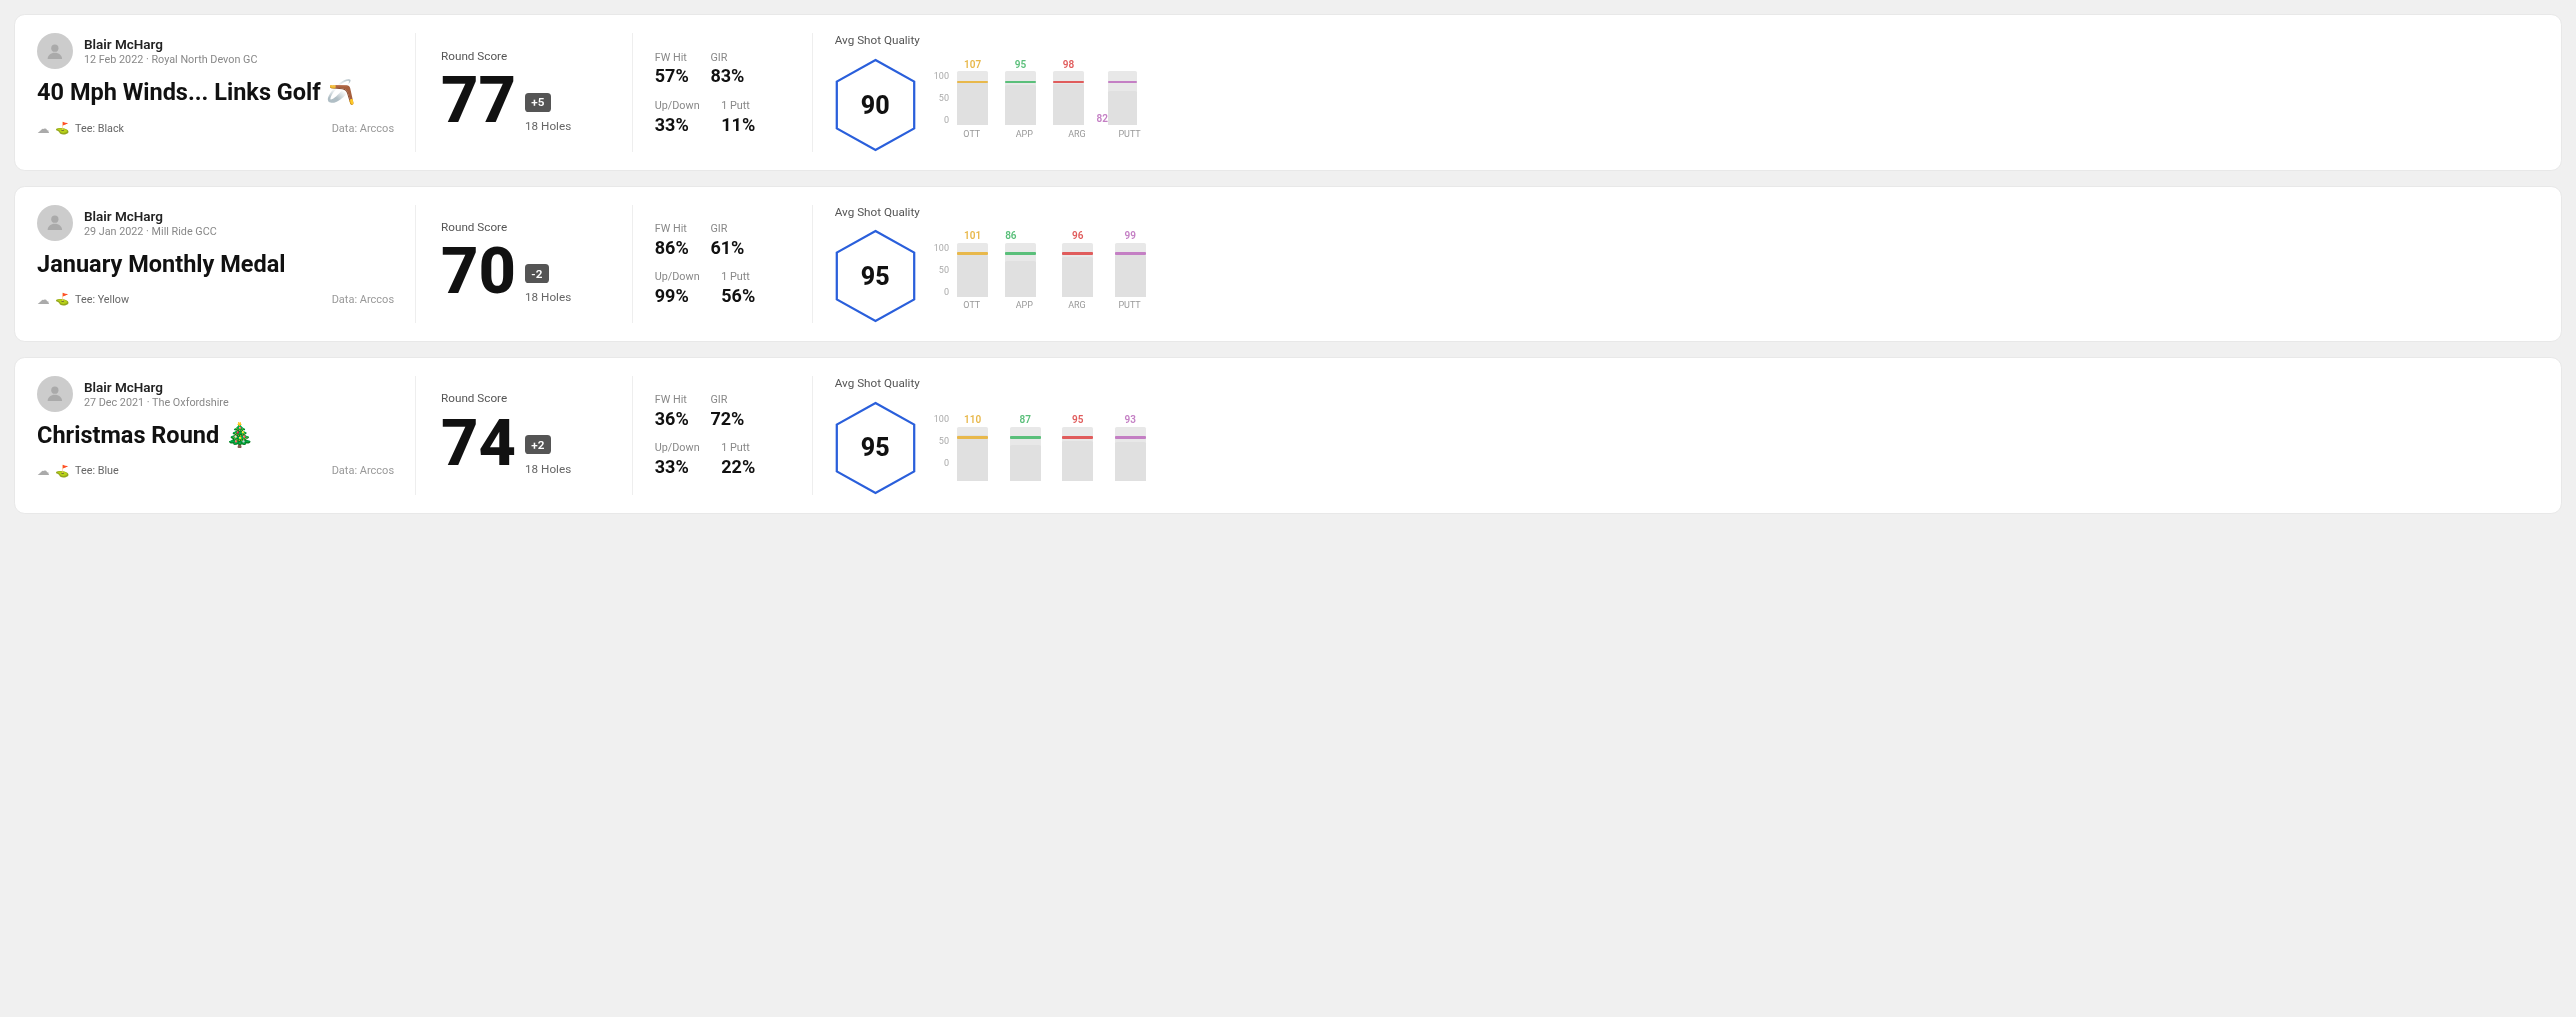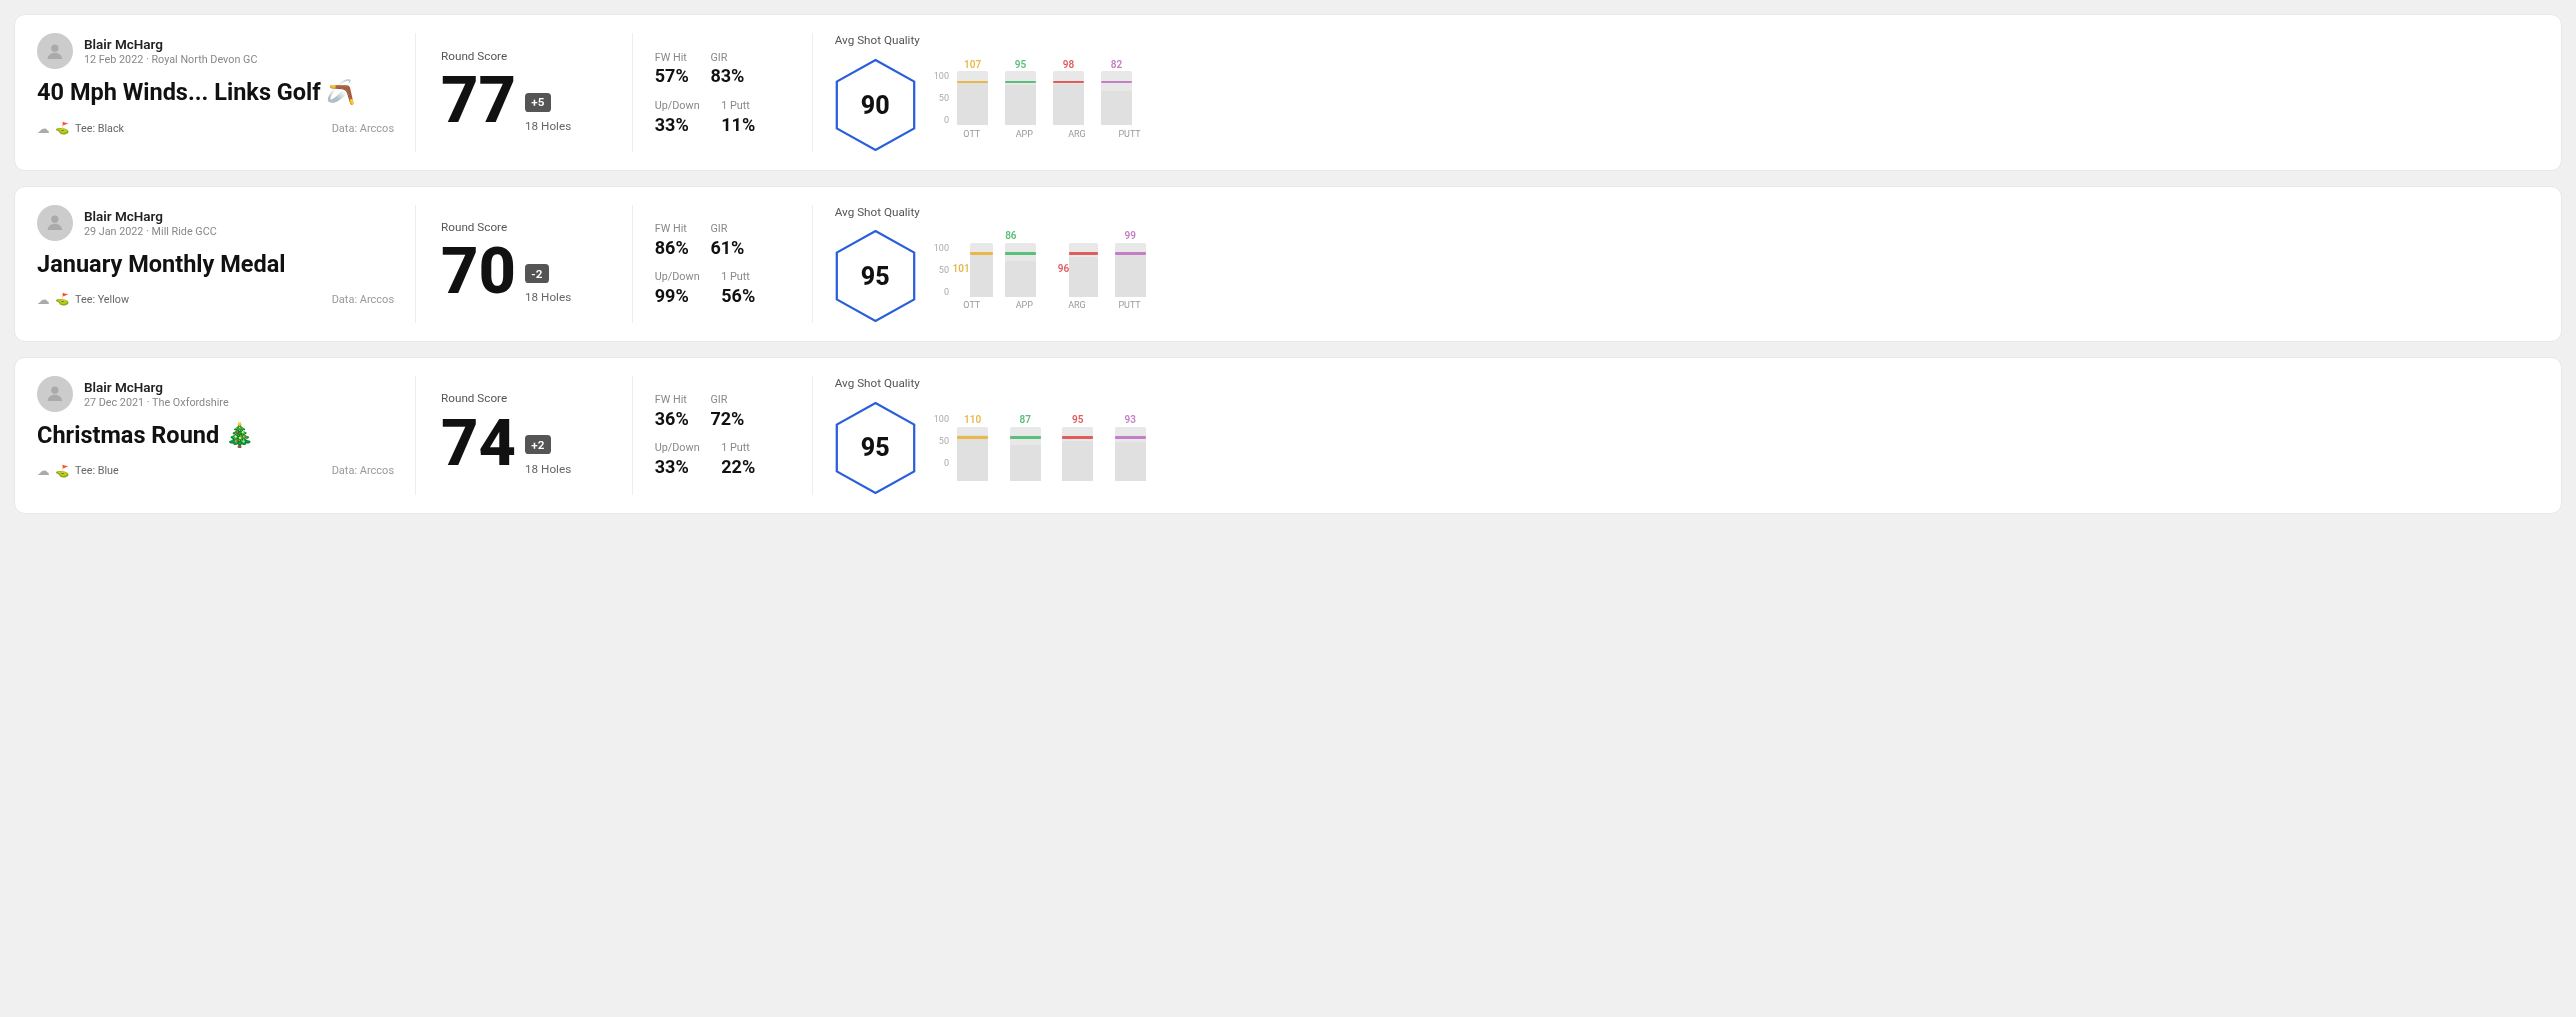--- a/index.html
+++ b/index.html
@@ -271,21 +271,21 @@
         <div style="position:absolute;bottom:42px;left:0;right:0;height:2.3px;background:#5abf7a;border-radius:0.9px;"></div>
       </div>
     </div>
                   <div style="display:flex;flex-direction:column;align-items:center;width:40px;">
       <span style="font-size:10px;font-weight:600;color:#e05c5c;margin-bottom:1.8px;">98</span>
       <div style="width:31px;background:#e8e8e8;border-radius:1.8px;position:relative;height:54px;">
         <div style="width:100%;background:#e0e0e0;border-radius:1.8px 1.8px 0 0;position:absolute;bottom:0;height:41px;"></div>
         <div style="position:absolute;bottom:42px;left:0;right:0;height:2.3px;background:#e05c5c;border-radius:0.9px;"></div>
       </div>
     </div>
-                  <div style="display:flex;flex-direction:column;align-items:center;width:40px;">
+                  <div style="display:flex;align-items:flex-end;width:40px;">
       <span style="font-size:10px;font-weight:600;color:#c47fc4;margin-bottom:1.8px;">82</span>
       <div style="width:31px;background:#e8e8e8;border-radius:1.8px;position:relative;height:54px;">
         <div style="width:100%;background:#e0e0e0;border-radius:1.8px 1.8px 0 0;position:absolute;bottom:0;height:34px;"></div>
         <div style="position:absolute;bottom:42px;left:0;right:0;height:2.3px;background:#c47fc4;border-radius:0.9px;"></div>
       </div>
     </div>
                 </div>
               </div>
     <div style="display:flex;gap:12.6px;margin-top:3.6px;margin-left:18px;">
                 <div style="width:40px;text-align:center;font-size:9px;color:#999;">OTT</div>
@@ -369,35 +369,35 @@
             <span class="hexagon-score">95</span>
           </div>
           <div>
             <div style="display:flex;align-items:flex-start;gap:0;">
     <div style="display:flex;flex-direction:column;justify-content:space-between;height:54px;margin-right:3.6px;font-size:9px;color:#aaa;text-align:right;padding-bottom:0;">
       <span>100</span>
       <span>50</span>
       <span>0</span>
     </div>
     <div style="display:flex;align-items:flex-end;gap:12.6px;height:54px;position:relative;">
-                  <div style="display:flex;align-items:center;width:40px;">
+                  <div style="display:flex;flex-direction:column;align-items:center;width:40px;">
       <span style="font-size:10px;font-weight:600;color:#e8b84b;margin-bottom:1.8px;">101</span>
       <div style="width:31px;background:#e8e8e8;border-radius:1.8px;position:relative;height:54px;">
         <div style="width:100%;background:#e0e0e0;border-radius:1.8px 1.8px 0 0;position:absolute;bottom:0;height:42px;"></div>
         <div style="position:absolute;bottom:42px;left:0;right:0;height:2.3px;background:#e8b84b;border-radius:0.9px;"></div>
       </div>
     </div>
                   <div style="display:flex;flex-direction:column;align-items:flex-start;width:40px;">
       <span style="font-size:10px;font-weight:600;color:#5abf7a;margin-bottom:1.8px;">86</span>
       <div style="width:31px;background:#e8e8e8;border-radius:1.8px;position:relative;height:54px;">
         <div style="width:100%;background:#e0e0e0;border-radius:1.8px 1.8px 0 0;position:absolute;bottom:0;height:36px;"></div>
         <div style="position:absolute;bottom:42px;left:0;right:0;height:2.3px;background:#5abf7a;border-radius:0.9px;"></div>
       </div>
     </div>
-                  <div style="display:flex;flex-direction:row;align-items:center;width:40px;">
+                  <div style="display:flex;flex-direction:column;align-items:center;width:40px;">
       <span style="font-size:10px;font-weight:600;color:#e05c5c;margin-bottom:1.8px;">96</span>
       <div style="width:31px;background:#e8e8e8;border-radius:1.8px;position:relative;height:54px;">
         <div style="width:100%;background:#e0e0e0;border-radius:1.8px 1.8px 0 0;position:absolute;bottom:0;height:40px;"></div>
         <div style="position:absolute;bottom:42px;left:0;right:0;height:2.3px;background:#e05c5c;border-radius:0.9px;"></div>
       </div>
     </div>
                   <div style="display:flex;flex-direction:column;align-items:center;width:40px;">
       <span style="font-size:10px;font-weight:600;color:#c47fc4;margin-bottom:1.8px;">99</span>
       <div style="width:31px;background:#e8e8e8;border-radius:1.8px;position:relative;height:54px;">
         <div style="width:100%;background:#e0e0e0;border-radius:1.8px 1.8px 0 0;position:absolute;bottom:0;height:42px;"></div>

